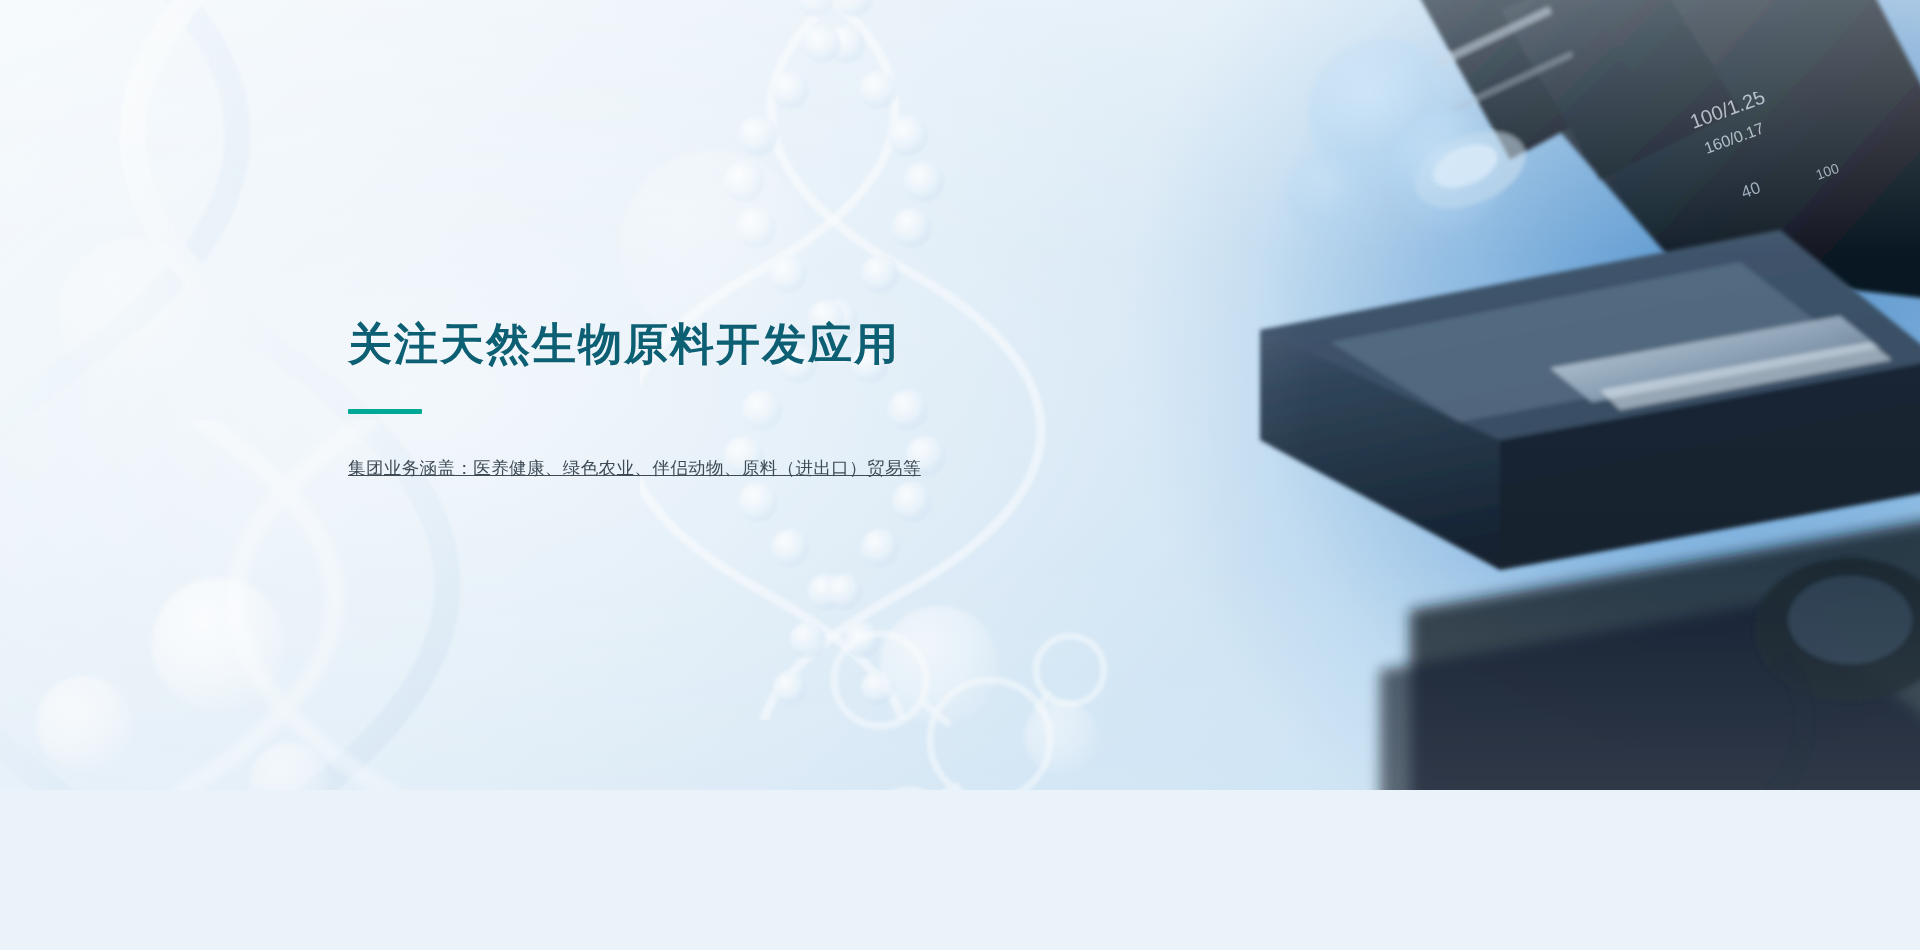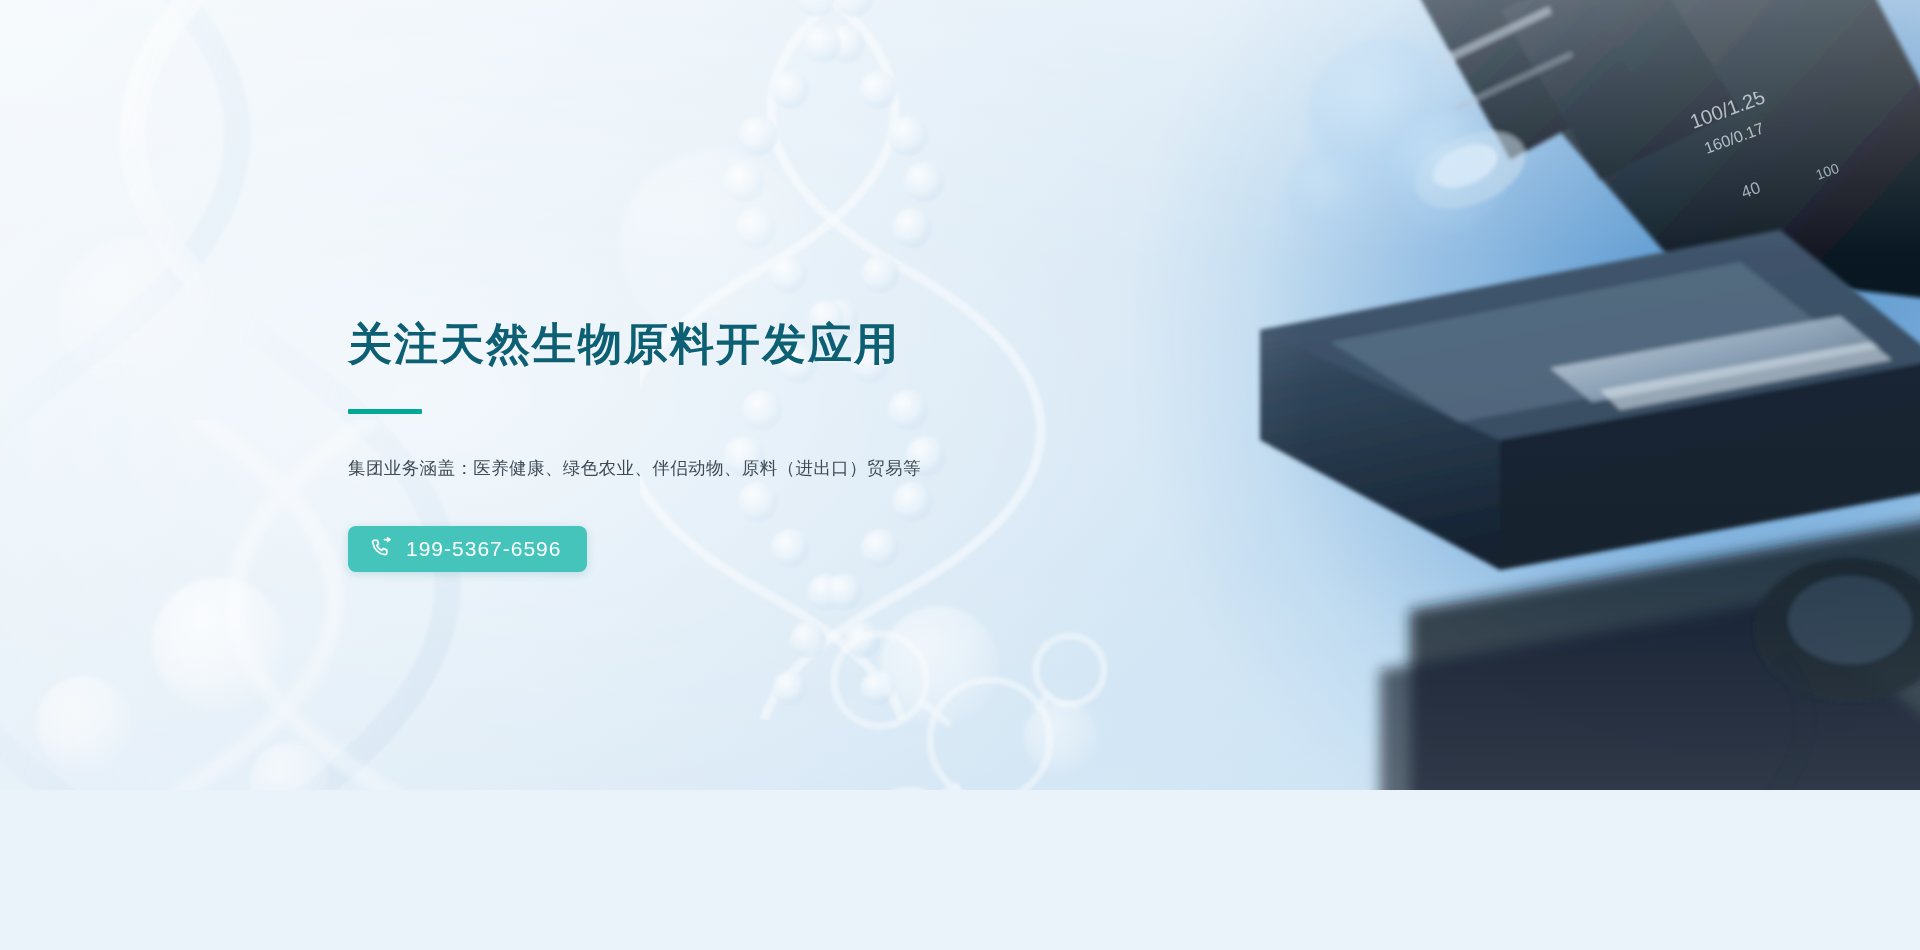--- a/index.html
+++ b/index.html
@@ -88,20 +88,21 @@
     background:#00a896;
     border-radius:1px;
   }
 
   .subcopy {
     margin-top:36px;
     font-size:17.5px;
     line-height:36px;
     color:#3e4b55;
     letter-spacing:0.4px;
+    text-decoration:underline;
   }
   .subcopy .line { display:block; white-space:nowrap; }
 
   .phone-btn {
     display:inline-flex;
     align-items:center;
     gap:12px;
     margin-top:40px;
     height:46px;
     padding:0 26px 0 22px;
@@ -358,25 +359,15 @@
   <div class="content">
 
     <h1 class="headline">关注天然生物原料开发应用</h1>
 
     <div class="divider"></div>
 
     <div class="subcopy">
       <span class="line">集团业务涵盖：医养健康、绿色农业、伴侣动物、原料（进出口）贸易等</span>
     </div>
 
-    <button class="phone-btn">
-      <span class="phone-icon-wrap">
-        <svg class="phone-icon" viewBox="0 0 24 24" fill="none" stroke="#ffffff" stroke-width="1.7" stroke-linecap="round" stroke-linejoin="round">
-          <path d="M4.2 3.4h3.1l1.3 3.6-1.9 1.4a11.4 11.4 0 0 0 5.1 5.1l1.4-1.9 3.6 1.3v3.1a1.6 1.6 0 0 1-1.8 1.6C8.3 16.9 4.1 12.7 2.6 5.2A1.6 1.6 0 0 1 4.2 3.4z"></path>
-          <path d="M14.4 2.6h5.4"></path>
-          <path d="M17.6 0.8l2.2 1.8-2.2 1.8"></path>
-        </svg>
-      </span>
-      <span class="phone-number">199-5367-6596</span>
-    </button>
 
   </div>
 </div>
 
 </body></html>

